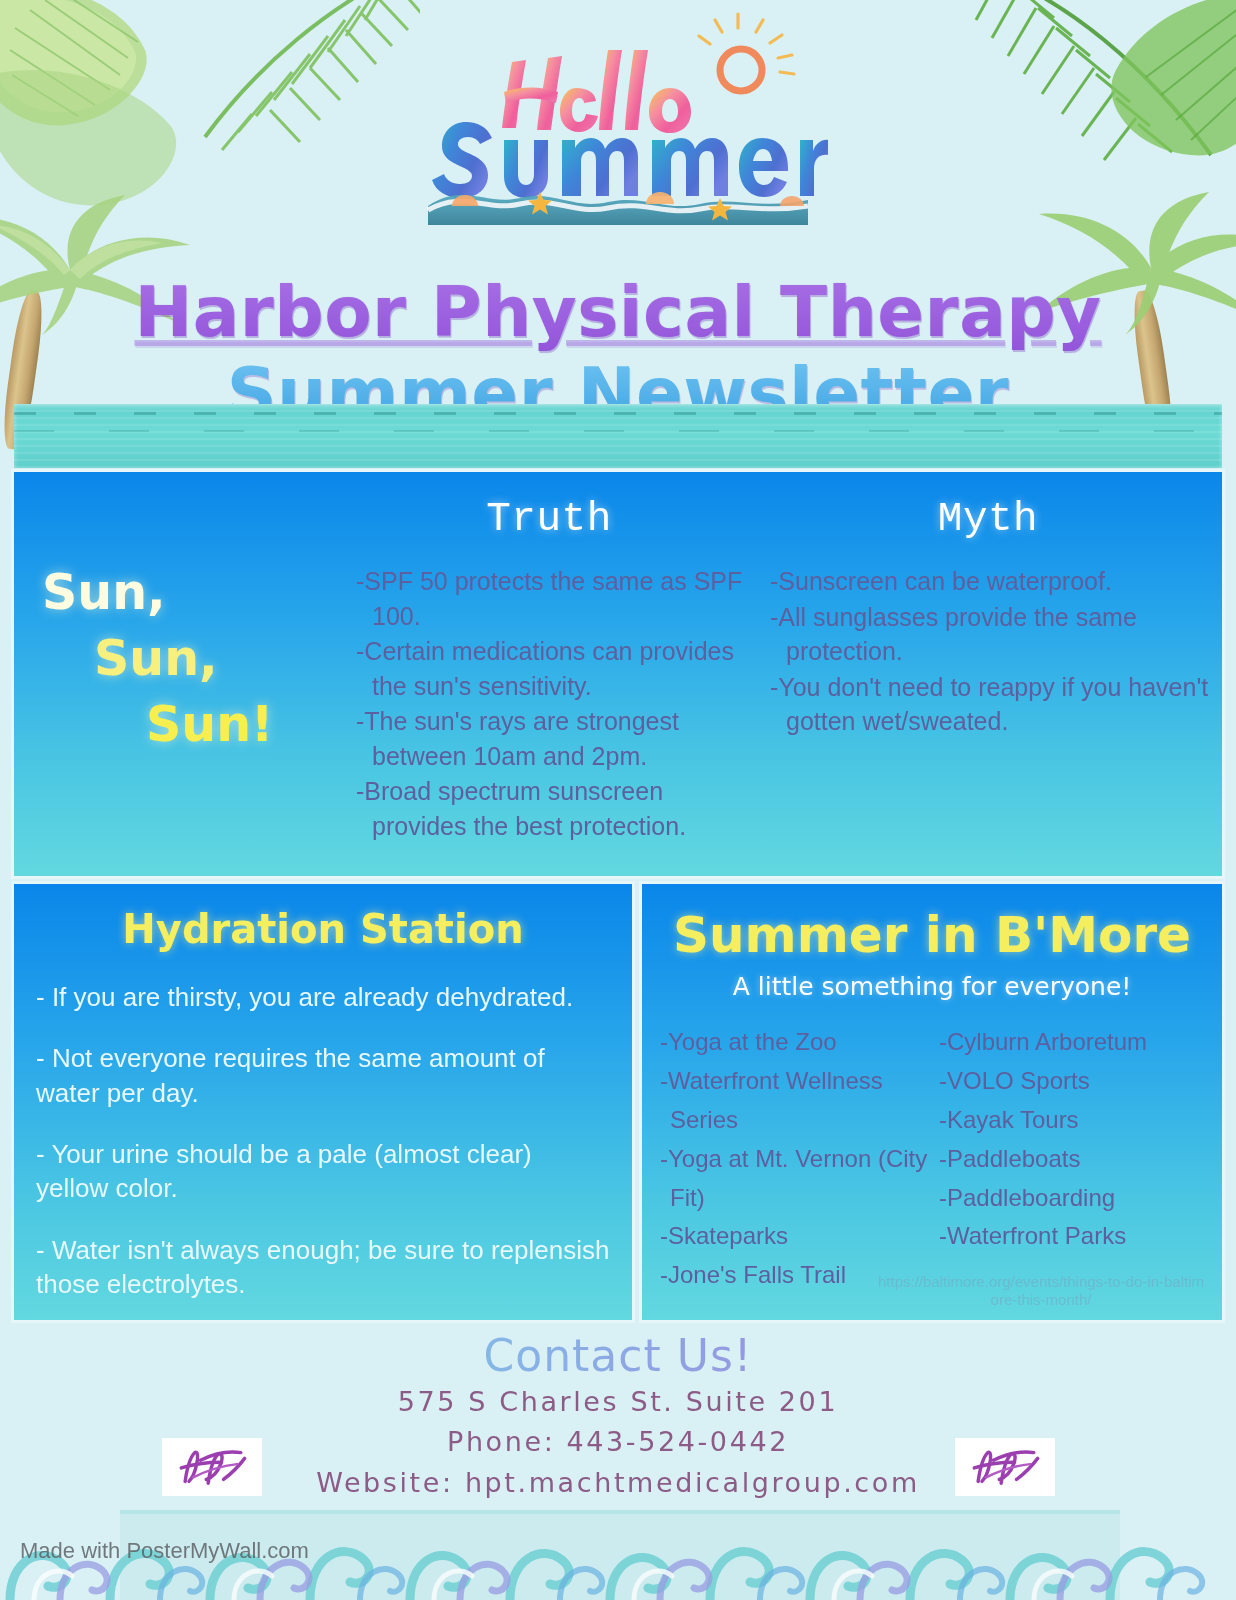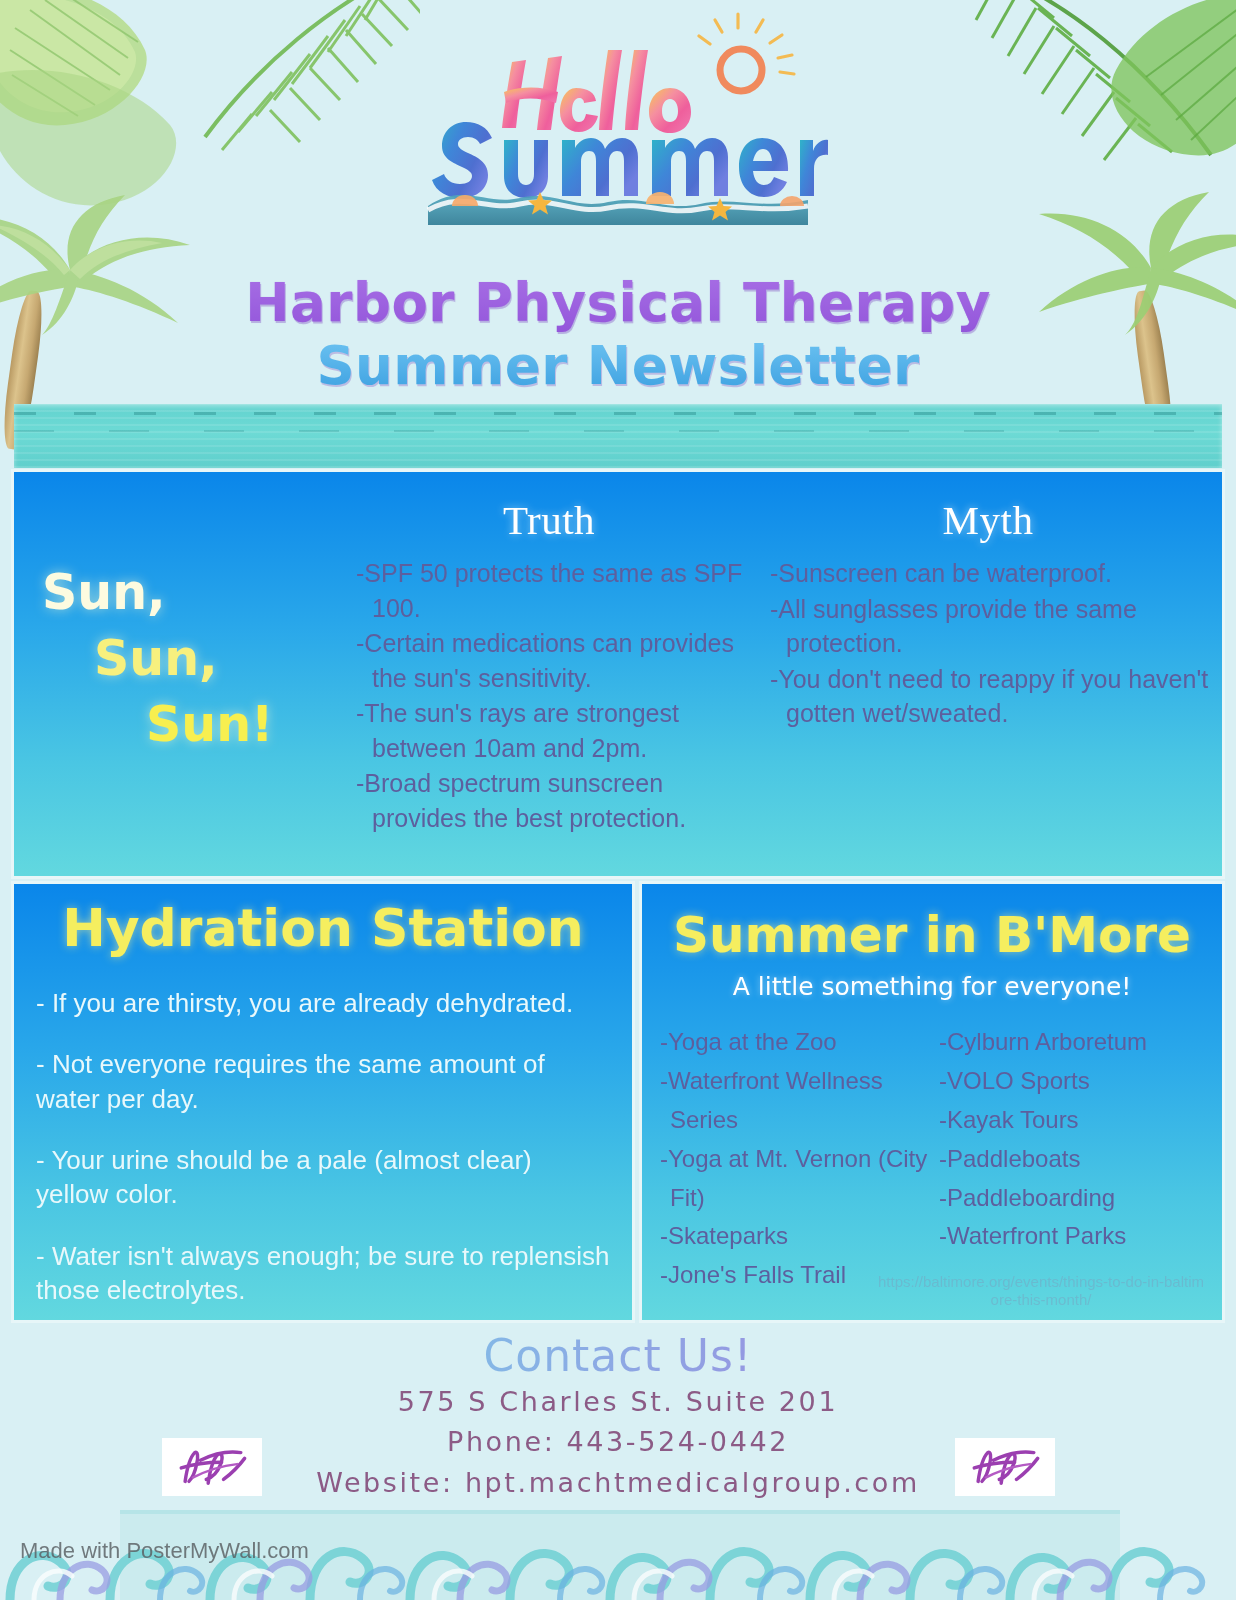--- a/index.html
+++ b/index.html
@@ -32,23 +32,24 @@
     width:420px; height:215px;
   }
 
   .title-block {
     position:absolute; left:0; right:0; top:272px;
     text-align:center;
   }
   .title-line1, .title-line2 {
     font-family:"DejaVu Sans", sans-serif;
     font-weight:bold;
-    font-size:53px;
+    font-size:69px;
     letter-spacing:0.5px;
     line-height:1.18;
+    text-decoration:underline;
   }
   .title-line1 {
     color:#9b5fe0;
     background:linear-gradient(180deg,#b07ae8 0%,#8d4fd6 100%);
     -webkit-background-clip:text; background-clip:text;
     -webkit-text-fill-color:transparent;
     text-shadow:0 0 1px rgba(155,95,224,.4);
     filter:drop-shadow(1px 2px 0 rgba(120,70,190,.35));
   }
   .title-line2 {
@@ -95,41 +96,41 @@
   .sun-1 { color:#fdfbe0; }
   .sun-2 { color:#f7f07e; margin-left:52px; }
   .sun-3 { color:#f7ef4f; margin-left:104px; }
 
   .tm-col { position:absolute; top:24px; }
   #truth-col { left:330px; width:410px; }
   #myth-col  { left:744px; width:460px; }
 
   .tm-head {
     text-align:center; color:#ffffff;
-    font-family:Liberation Serif, serif;
+    font-family:Liberation Mono, monospace;
     font-size:41px; font-weight:normal;
     letter-spacing:0.5px;
     text-shadow:0 0 8px rgba(255,255,255,.55);
-    margin-bottom:12px;
+    margin-bottom:22px;
   }
   .tm-list { list-style:none; }
   .tm-list li {
     color:#5d5f9e;
     font-size:25px;
     line-height:1.38;
     padding-left:28px;
     text-indent:-16px;
     margin-bottom:1px;
   }
 
   
   .hyd-head {
     text-align:center; color:#f5ee5f;
     font-family:"DejaVu Sans", sans-serif; font-weight:bold;
-    font-size:52px; padding-top:14px;
+    font-size:40px; padding-top:22px;
     text-shadow:0 0 10px rgba(250,245,140,.6);
   }
   .hyd-list { list-style:none; margin:28px 22px 0 22px; }
   .hyd-list li {
     color:#e8f8fb; font-size:26px; line-height:1.32;
     margin-bottom:27px;
   }
 
   
   .bm-head {

